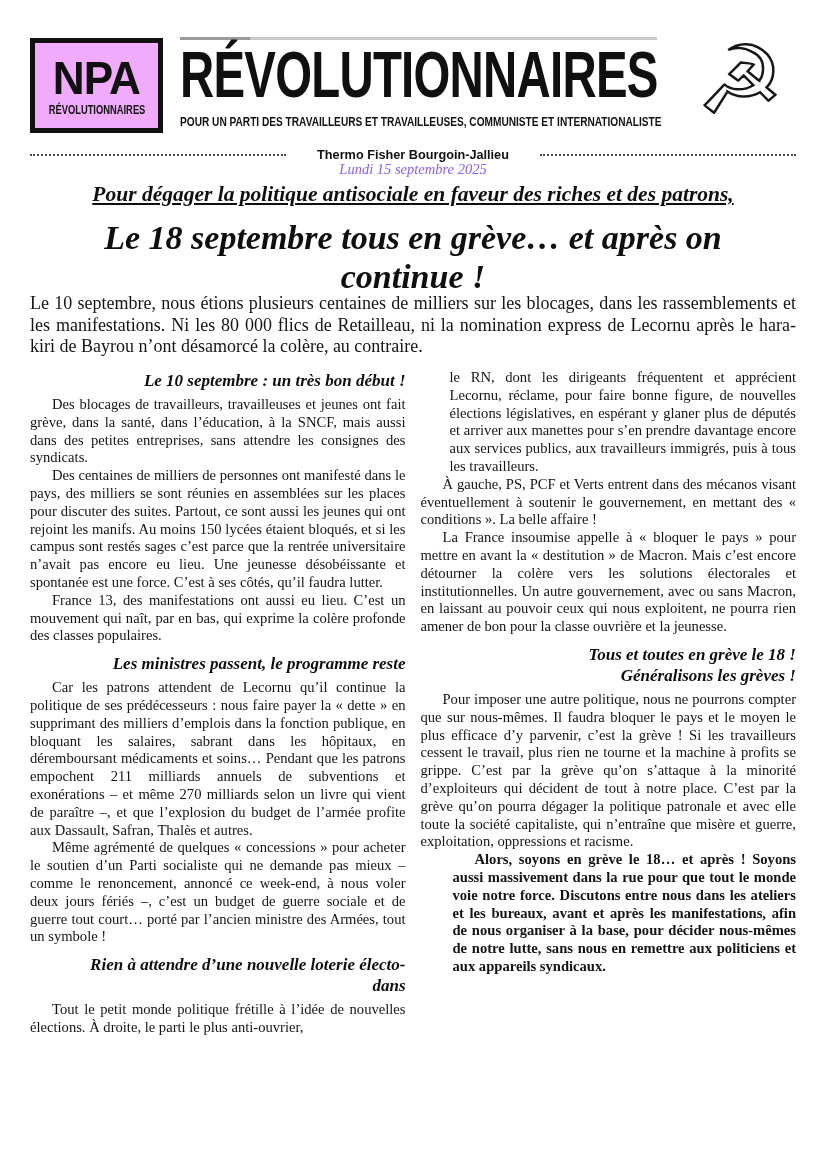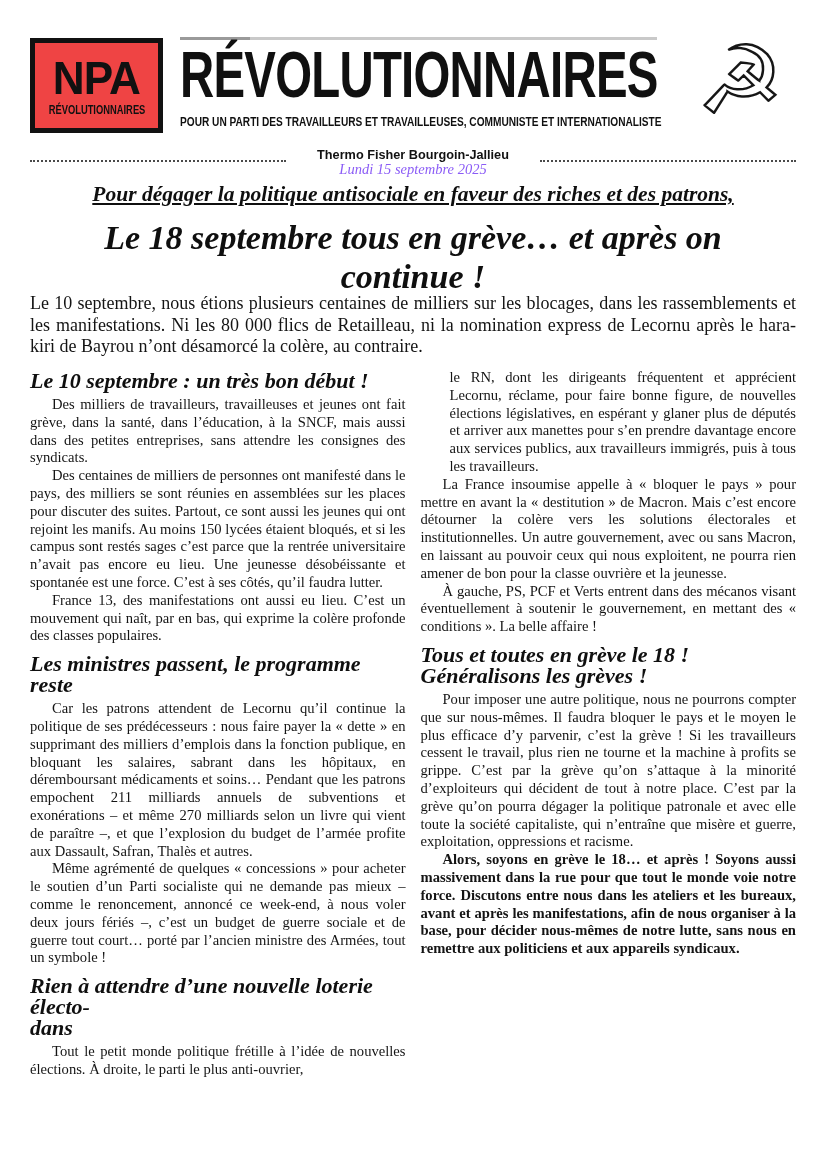--- a/index.html
+++ b/index.html
@@ -5,21 +5,21 @@
   html,body{margin:0;padding:0;background:#ffffff;}
   .page{
     position:relative;width:826px;height:1169px;margin:0 auto;
     background:#ffffff;color:#141414;overflow:hidden;
     font-family:"Liberation Serif",serif;
   }
   
   .logo-box{
     position:absolute;left:30px;top:38px;width:123px;height:85px;
     border:5px solid #111;display:flex;flex-direction:column;
-    align-items:center;justify-content:center;background:#ef4444;
+    align-items:center;justify-content:center;background:#f0abfc;
   }
   .logo-acronym{
     font-family:"Liberation Sans",sans-serif;font-weight:700;
     font-size:46px;line-height:46px;letter-spacing:-1px;color:#111;
     transform:scaleX(0.96);
   }
   .logo-sub{
     font-family:"Liberation Sans",sans-serif;font-weight:700;
     font-size:12px;line-height:14px;color:#111;white-space:nowrap;
     transform:scaleX(0.78);margin-top:2px;
@@ -42,21 +42,21 @@
     position:absolute;left:686px;top:22px;width:110px;height:118px;
     display:flex;align-items:center;justify-content:center;
   }
   .emblem-glyph{
     font-family:"DejaVu Sans",sans-serif;font-size:96px;line-height:1;
     color:#ffffff;-webkit-text-stroke:2.5px #161616;transform:rotate(3deg);
   }
   
   .meta-row{
     position:absolute;left:30px;top:147px;width:766px;
-    display:flex;align-items:flex-end;gap:25px;
+    display:flex;align-items:center;gap:25px;
   }
   .dotted{flex:1;height:0;border-top:2px dotted #4a4a4a;}
   .meta-location{
     font-family:"Liberation Sans",sans-serif;font-weight:700;
     font-size:13.5px;color:#111;white-space:nowrap;transform:scaleX(0.94);
   }
   .meta-date{
     position:absolute;left:0;top:161px;width:826px;text-align:center;
     font-style:italic;font-size:14.5px;color:#8b5cf6;
   }
@@ -76,30 +76,30 @@
     font-size:18px;line-height:21.5px;color:#141414;
     text-align:justify;
   }
   
   .columns{
     position:absolute;left:30px;top:369px;width:766px;
     display:grid;grid-template-columns:1fr 1fr;column-gap:15px;
   }
   .col{min-width:0;}
   .h{
-    font-weight:700;font-style:italic;font-size:22px;line-height:21px;
-    text-align:left;margin:8px 0 5px;color:#0f0f0f;white-space:pre-line;
+    font-weight:700;font-style:italic;font-size:17px;line-height:21px;
+    text-align:right;margin:8px 0 5px;color:#0f0f0f;white-space:pre-line;
   }
   .col .h:first-child{margin-top:1px;}
   .p{
     font-size:14.6px;line-height:17.8px;text-align:justify;
     text-indent:22px;margin:0;color:#141414;
   }
   .p.noindent{text-indent:0;margin-left:29px;}
-  .p.bold{font-weight:700;}
+  .p.bold{font-weight:700;margin-left:32px;}
 </style>
 </head>
 <body>
 
 <div class="page">
 
   <div class="mast-rule"></div>
   <div class="mast-rule-dark"></div>
 
   <div class="logo-box">
@@ -123,35 +123,35 @@
 
   <div class="kicker">Pour dégager la politique antisociale en faveur des riches et des patrons,</div>
   <div class="big-headline">Le 18 septembre tous en grève… et après on
 continue !</div>
   <div class="lead">Le 10 septembre, nous étions plusieurs centaines de milliers sur les blocages, dans les rassemblements et les manifestations. Ni les 80 000 flics de Retailleau, ni la nomination express de Lecornu après le hara-kiri de Bayrou n’ont désamorcé la colère, au contraire.</div>
 
   <div class="columns">
 
     <div class="col">
       <div class="h">Le 10 septembre : un très bon début !</div>
-      <p class="p">Des milliers de travailleurs, travailleuses et jeunes ont fait grève, dans la santé, dans l’éducation, à la SNCF, mais aussi dans des petites entreprises, sans attendre les consignes des syndicats.</p>
+      <p class="p">Des blocages de travailleurs, travailleuses et jeunes ont fait grève, dans la santé, dans l’éducation, à la SNCF, mais aussi dans des petites entreprises, sans attendre les consignes des syndicats.</p>
       <p class="p">Des centaines de milliers de personnes ont manifesté dans le pays, des milliers se sont réunies en assemblées sur les places pour discuter des suites. Partout, ce sont aussi les jeunes qui ont rejoint les manifs. Au moins 150 lycées étaient bloqués, et si les campus sont restés sages c’est parce que la rentrée universitaire n’avait pas encore eu lieu. Une jeunesse désobéissante et spontanée est une force. C’est à ses côtés, qu’il faudra lutter.</p>
       <p class="p">France 13, des manifestations ont aussi eu lieu. C’est un mouvement qui naît, par en bas, qui exprime la colère profonde des classes populaires.</p>
       <div class="h">Les ministres passent, le programme reste</div>
       <p class="p">Car les patrons attendent de Lecornu qu’il continue la politique de ses prédécesseurs : nous faire payer la « dette » en supprimant des milliers d’emplois dans la fonction publique, en bloquant les salaires, sabrant dans les hôpitaux, en déremboursant médicaments et soins… Pendant que les patrons empochent 211 milliards annuels de subventions et exonérations – et même 270 milliards selon un livre qui vient de paraître –, et que l’explosion du budget de l’armée profite aux Dassault, Safran, Thalès et autres.</p>
       <p class="p">Même agrémenté de quelques « concessions » pour acheter le soutien d’un Parti socialiste qui ne demande pas mieux – comme le renoncement, annoncé ce week-end, à nous voler deux jours fériés –, c’est un budget de guerre sociale et de guerre tout court… porté par l’ancien ministre des Armées, tout un symbole !</p>
       <div class="h">Rien à attendre d’une nouvelle loterie électo-
 dans</div>
       <p class="p">Tout le petit monde politique frétille à l’idée de nouvelles élections. À droite, le parti le plus anti-ouvrier,</p>
     </div>
 
     <div class="col">
       <p class="p noindent">le RN, dont les dirigeants fréquentent et apprécient Lecornu, réclame, pour faire bonne figure, de nouvelles élections législatives, en espérant y glaner plus de députés et arriver aux manettes pour s’en prendre davantage encore aux services publics, aux travailleurs immigrés, puis à tous les travailleurs.</p>
+      <p class="p">À gauche, PS, PCF et Verts entrent dans des mécanos visant éventuellement à soutenir le gouvernement, en mettant des « conditions ». La belle affaire !</p>
       <p class="p">La France insoumise appelle à « bloquer le pays » pour mettre en avant la « destitution » de Macron. Mais c’est encore détourner la colère vers les solutions électorales et institutionnelles. Un autre gouvernement, avec ou sans Macron, en laissant au pouvoir ceux qui nous exploitent, ne pourra rien amener de bon pour la classe ouvrière et la jeunesse.</p>
-      <p class="p">À gauche, PS, PCF et Verts entrent dans des mécanos visant éventuellement à soutenir le gouvernement, en mettant des « conditions ». La belle affaire !</p>
       <div class="h">Tous et toutes en grève le 18 !
 Généralisons les grèves !</div>
       <p class="p">Pour imposer une autre politique, nous ne pourrons compter que sur nous-mêmes. Il faudra bloquer le pays et le moyen le plus efficace d’y parvenir, c’est la grève ! Si les travailleurs cessent le travail, plus rien ne tourne et la machine à profits se grippe. C’est par la grève qu’on s’attaque à la minorité d’exploiteurs qui décident de tout à notre place. C’est par la grève qu’on pourra dégager la politique patronale et avec elle toute la société capitaliste, qui n’entraîne que misère et guerre, exploitation, oppressions et racisme.</p>
       <p class="p bold">Alors, soyons en grève le 18… et après ! Soyons aussi massivement dans la rue pour que tout le monde voie notre force. Discutons entre nous dans les ateliers et les bureaux, avant et après les manifestations, afin de nous organiser à la base, pour décider nous-mêmes de notre lutte, sans nous en remettre aux politiciens et aux appareils syndicaux.</p>
     </div>
 
   </div>
 </div>
 
 </body></html>

